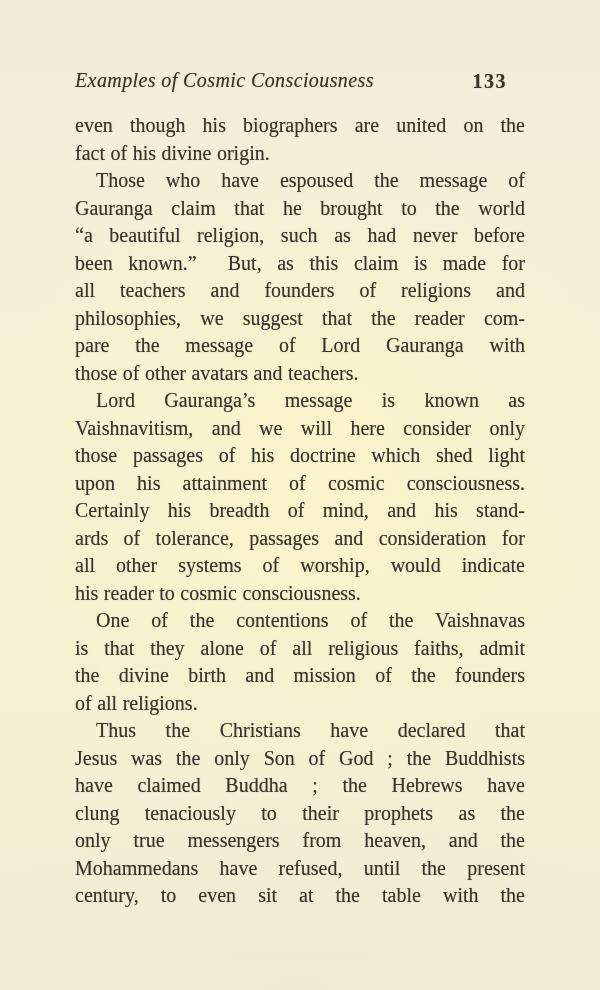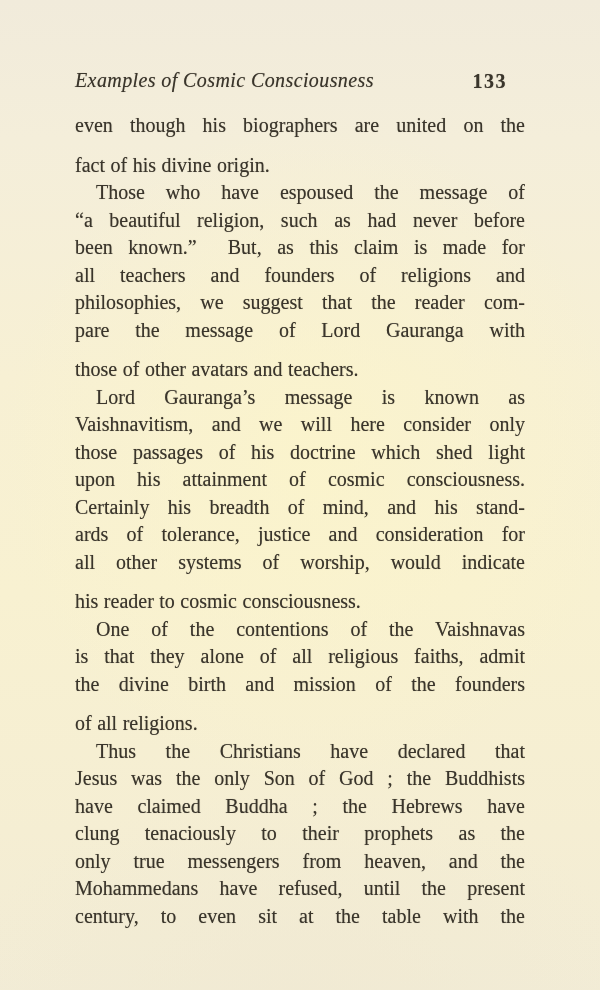--- a/index.html
+++ b/index.html
@@ -59,21 +59,20 @@
   .line {
     display: block;
     height: 27.5px;
     overflow: hidden;
     text-align: justify;
     text-align-last: justify;
     word-spacing: 0.5px;
   }
   .line.left {
     text-align-last: left;
-    margin-top: 12px;
   }
   .line.indent {
     text-indent: 21px;
   }
 </style>
 </head>
 <body>
 
 <div class="page">
 
@@ -84,35 +83,36 @@
 
   <div class="text-block">
 
     <p class="para">
       <span class="line">even though his biographers are united on the</span>
       <span class="line left">fact of his divine origin.</span>
     </p>
 
     <p class="para">
       <span class="line indent">Those who have espoused the message of</span>
+      <span class="line">Gauranga claim that he brought to the world</span>
       <span class="line">“a beautiful religion, such as had never before</span>
       <span class="line">been known.”&nbsp; But, as this claim is made for</span>
       <span class="line">all teachers and founders of religions and</span>
       <span class="line">philosophies, we suggest that the reader com-</span>
       <span class="line">pare the message of Lord Gauranga with</span>
       <span class="line left">those of other avatars and teachers.</span>
     </p>
 
     <p class="para">
       <span class="line indent">Lord Gauranga’s message is known as</span>
       <span class="line">Vaishnavitism, and we will here consider only</span>
       <span class="line">those passages of his doctrine which shed light</span>
       <span class="line">upon his attainment of cosmic consciousness.</span>
       <span class="line">Certainly his breadth of mind, and his stand-</span>
-      <span class="line">ards of tolerance, justice and consideration for</span>
+      <span class="line">ards of tolerance, passages and consideration for</span>
       <span class="line">all other systems of worship, would indicate</span>
       <span class="line left">his reader to cosmic consciousness.</span>
     </p>
 
     <p class="para">
       <span class="line indent">One of the contentions of the Vaishnavas</span>
       <span class="line">is that they alone of all religious faiths, admit</span>
       <span class="line">the divine birth and mission of the founders</span>
       <span class="line left">of all religions.</span>
     </p>

